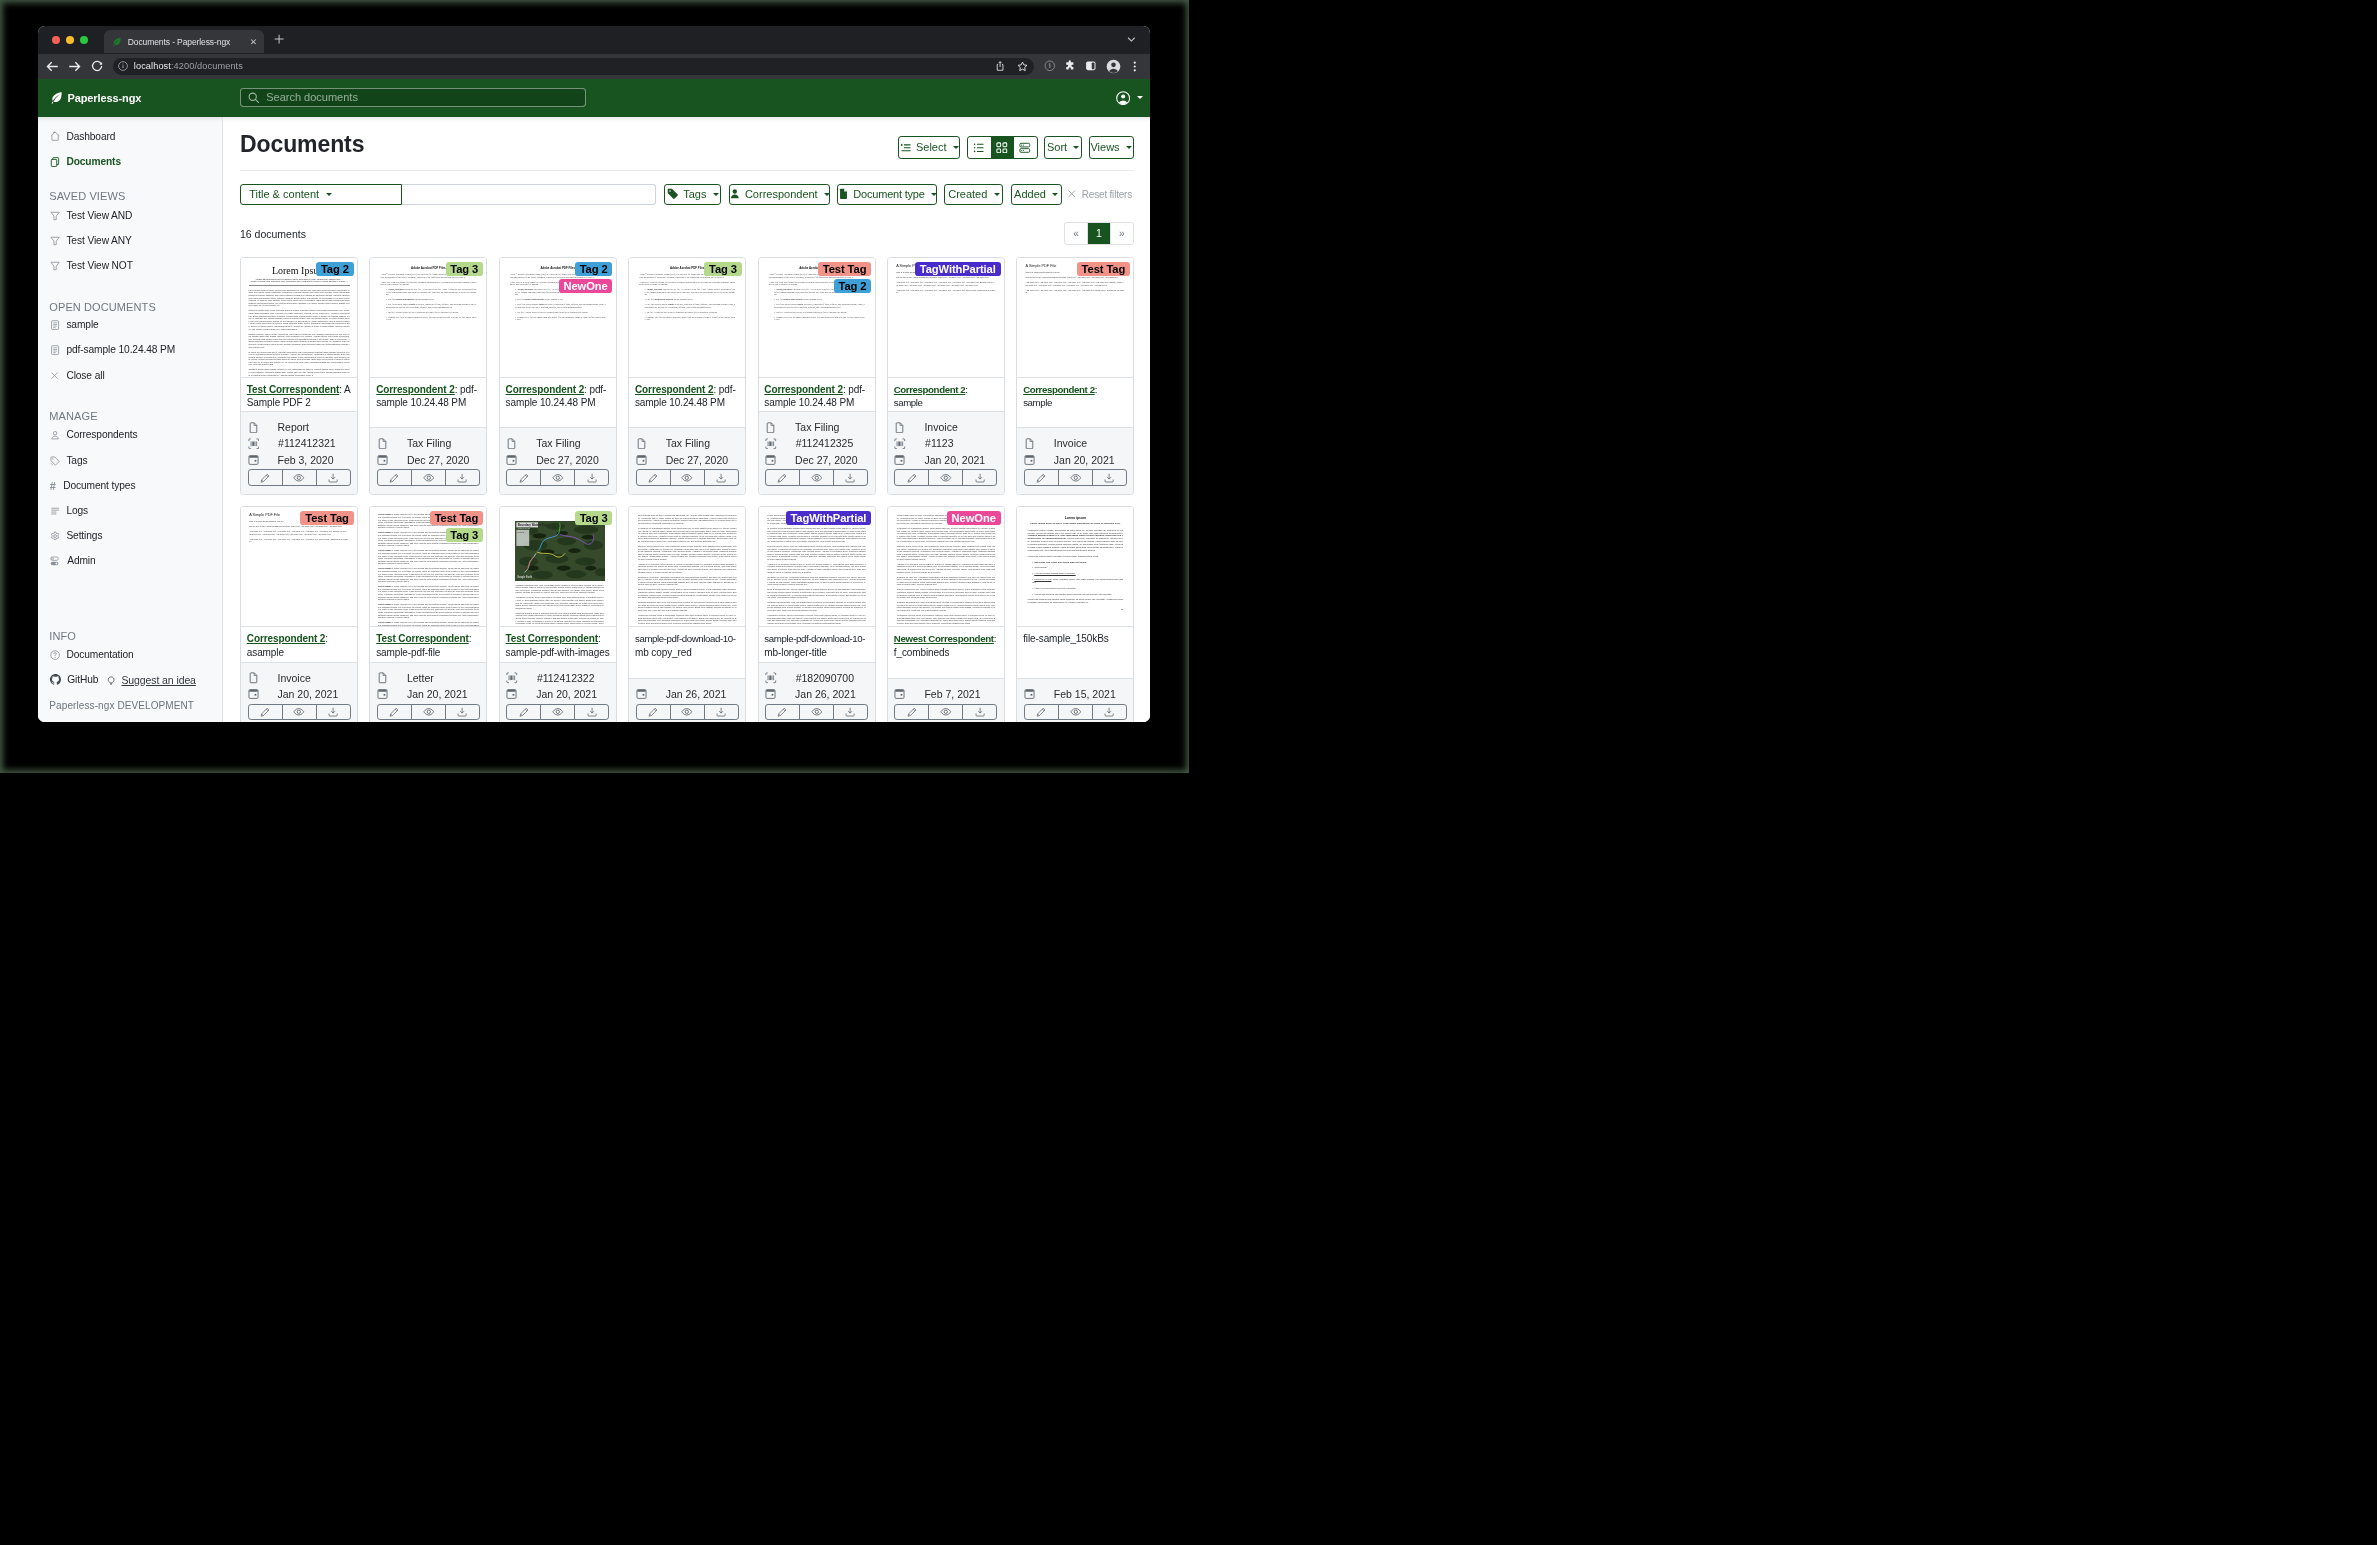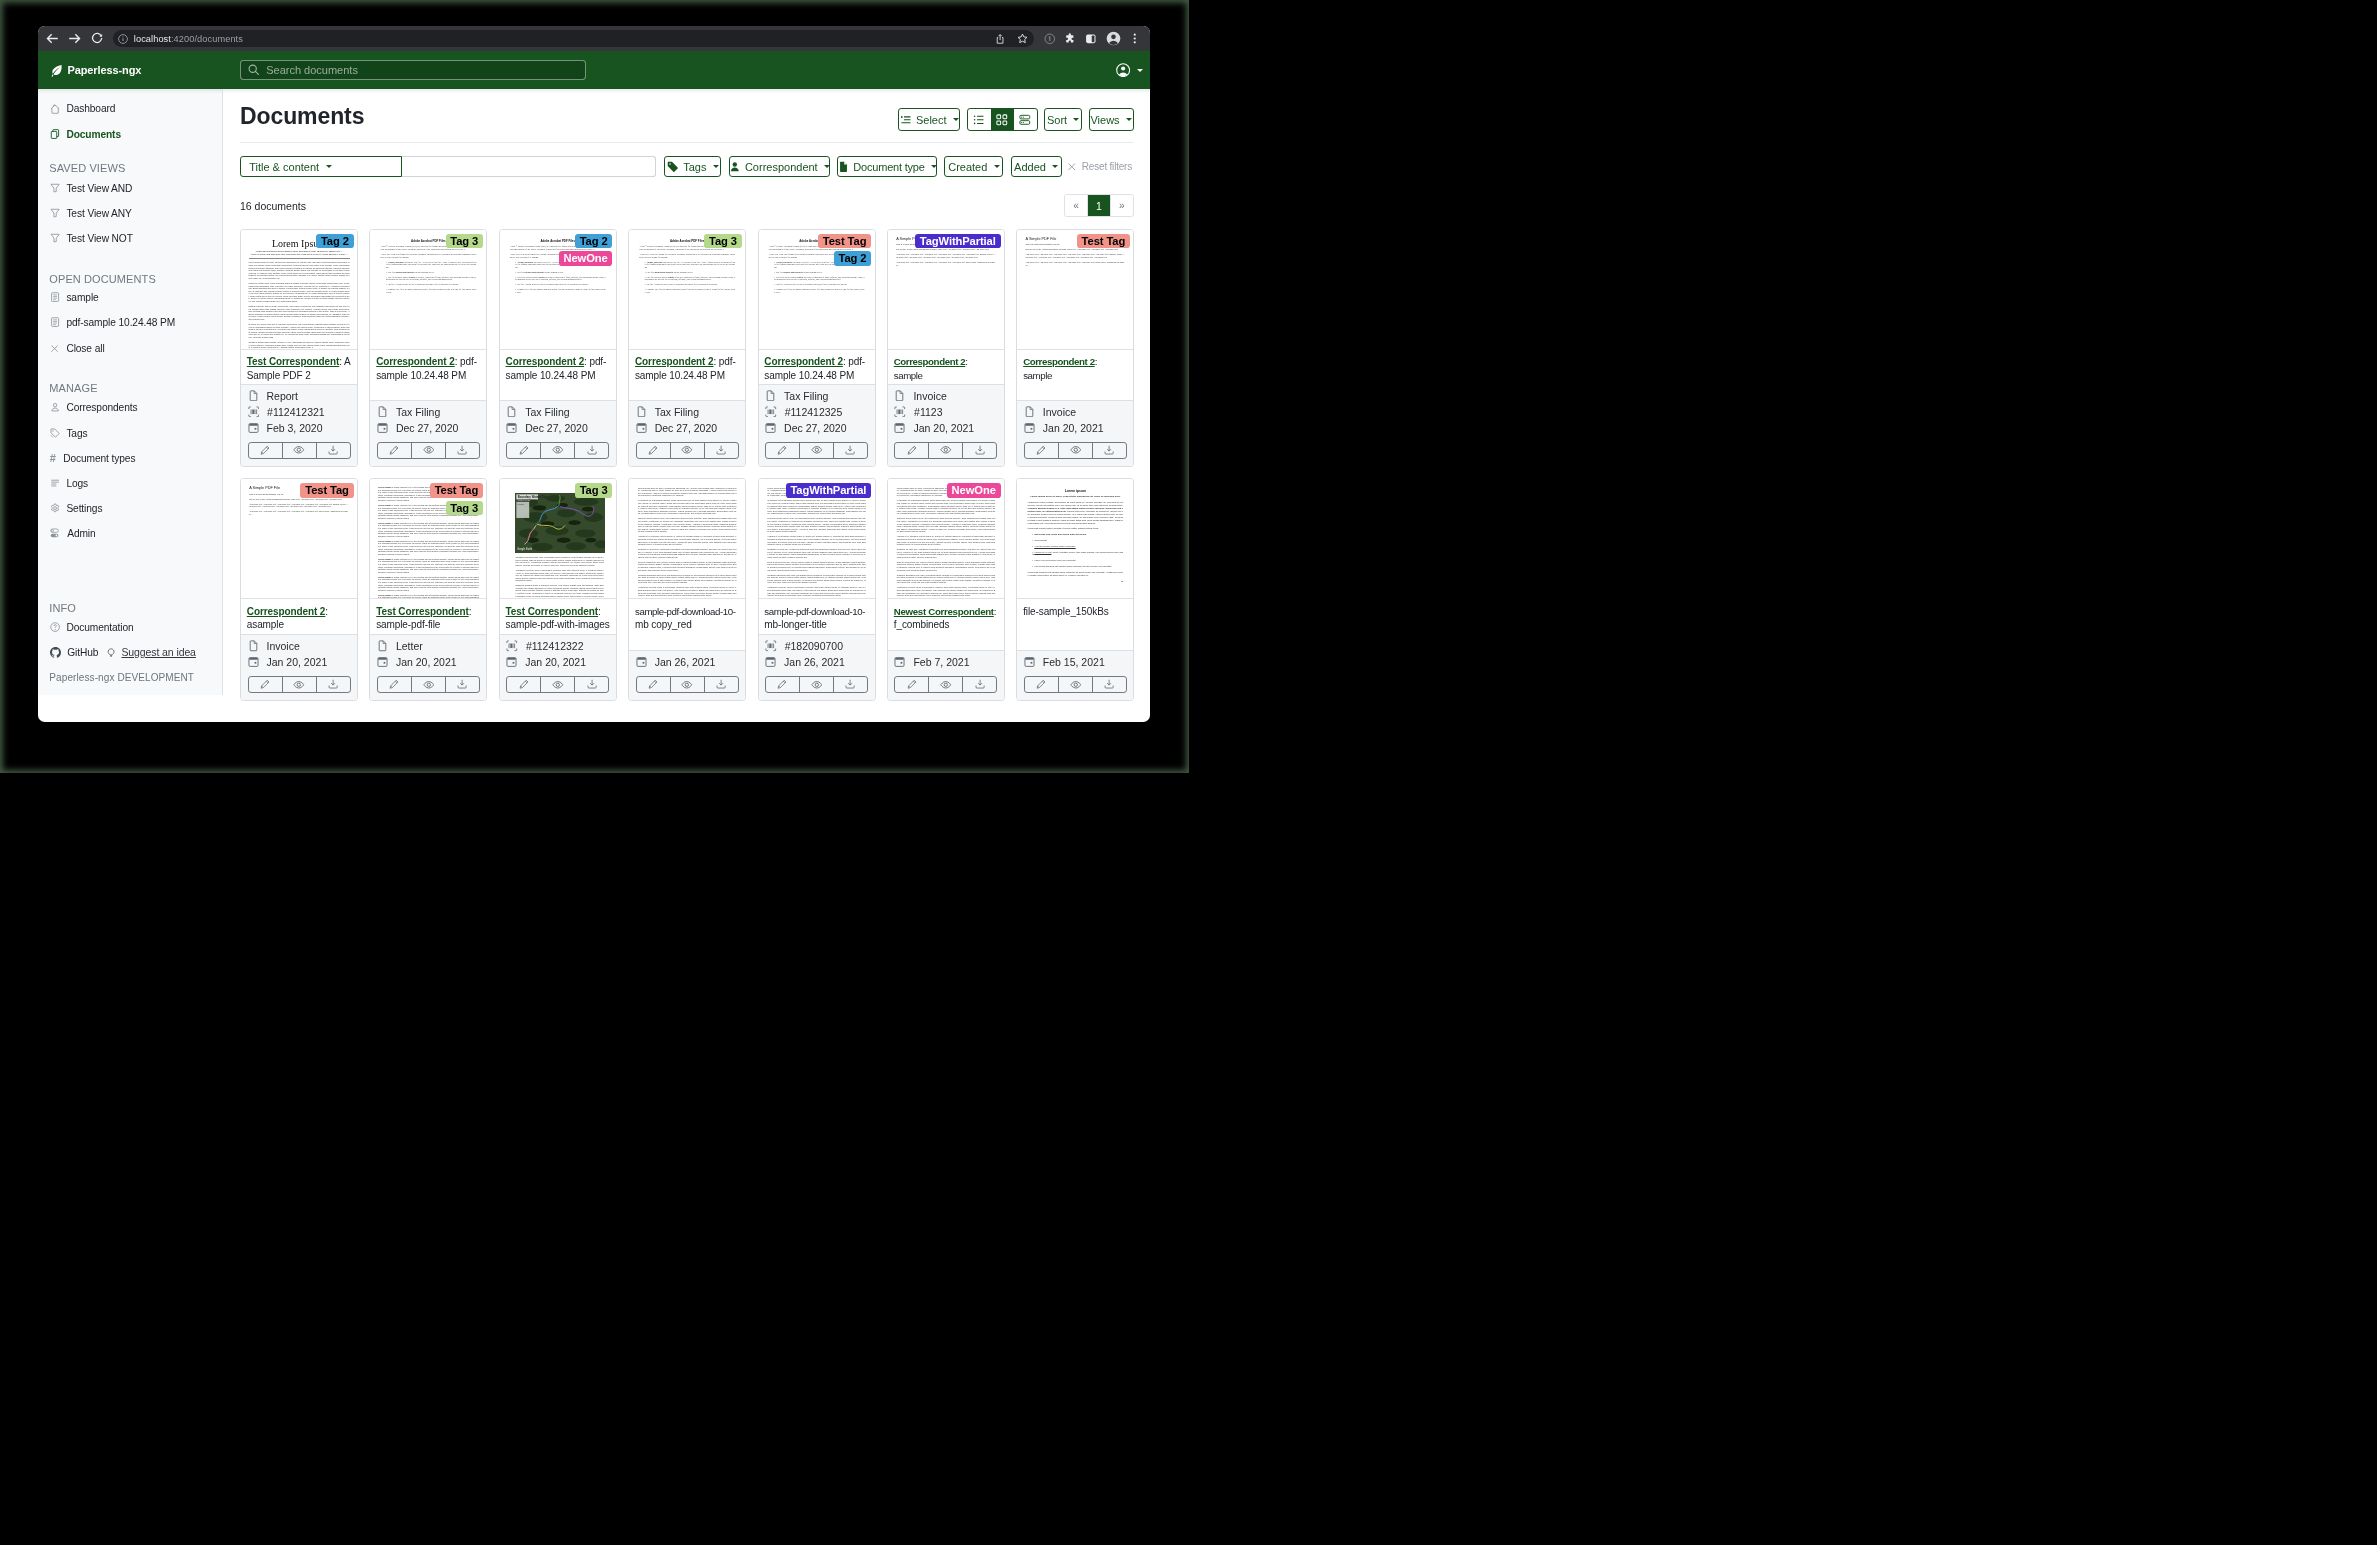--- a/index.html
+++ b/index.html
@@ -74,34 +74,53 @@
 .p-b{background:#3fa0d7}
 .p-g{background:#b5d98b}
 .p-r{background:#f29389}
 .p-i{background:#4a2ccd;color:#fff}
 .p-p{background:#ec4899;color:#fff}
 .title{flex:1;padding:5.4px 5.8px 0;font-size:10px;letter-spacing:-0.1px;line-height:13.5px;color:#21252b;overflow:hidden}
 .fit{font-size:9.7px;letter-spacing:-0.4px}
 .fit2{font-size:9.7px;letter-spacing:-0.3px}
 .title a{color:#14531c;font-weight:bold;text-decoration:underline}
 .meta{flex:none;background:#f5f6f7;border-top:0.7px solid #dcdfe3;padding:4.8px 6.5px 7.5px}
-.mrow{display:flex;align-items:flex-start;height:16.2px;gap:8px;font-size:10.5px;color:#272c30;white-space:nowrap}
+.mrow{display:flex;align-items:flex-end;height:16.2px;gap:19px;font-size:10.5px;color:#272c30;white-space:nowrap}
 .mrow svg{flex:none}
 .acts{display:flex;height:16.7px;margin-top:3.7px;border:0.7px solid #6f7a84;border-radius:3.1px;overflow:hidden}
 .acts>div{flex:1;display:flex;align-items:center;justify-content:center;color:#49525a}
 .acts>div+div{border-left:0.7px solid #6f7a84}
 
 .doc{position:absolute;inset:0;color:#1c1c1c}
 .jp{ text-align:justify;font-size:2.1px;line-height:2.6px;color:#333;margin-bottom:2.4px;word-break:break-all}
 .docpad{padding:5.4px 6.8px 0}
 .rep .jp{font-size:2.3px;line-height:2.9px;margin-bottom:2.9px}
 </style>
 </head>
 <body>
 <div class="window">
+  <div class="tabstrip">
+    <div class="dot r"></div>
+      <div class="dot y"></div>
+      <div class="dot g"></div>
+    <div class="tab">
+      <svg class="fav" viewBox="0 0 16 16">
+          <path fill="#1d7a2c" d="M14.2 1.1c.5 5.5-.9 10.8-5.2 12.2-1.7.6-3.4.2-4.6-.5 2.1-3.9 5-6.9 8.6-8.8-4 1.5-7.2 4.3-9.5 8.1-.8-1.4-.9-3.4.1-5C5.3 4.2 9.5 2 14.2 1.1z"></path>
+          <path fill="#1d7a2c" d="M4.3 13.1c-.5.7-.9 1.6-1.1 2.5l-1.3-.3c.4-1 .9-2 1.5-2.8z"></path>
+        </svg>
+      <div class="ttl">Documents - Paperless-ngx</div>
+      <div class="x">✕</div>
+    </div>
+    <svg class="newtab" viewBox="0 0 16 16">
+        <path stroke="#c3c7cb" stroke-width="1.6" d="M8 1v14M1 8h14"></path>
+      </svg>
+    <svg class="tchev" width="8.8" height="8.8" viewBox="0 0 16 16">
+        <path fill="none" stroke="#c3c7cb" stroke-width="2" d="M2 5l6 6 6-6"></path>
+      </svg>
+  </div>
   <div class="toolbar">
     <div class="navic" style="left:6.1px">
         <svg width="13" height="13" viewBox="0 0 16 16">
           <path fill="none" stroke="#e8eaed" stroke-width="1.7" d="M14.5 8H2M7 2.8L1.8 8 7 13.2"></path>
         </svg>
       </div>
     <div class="navic" style="left:28.5px">
         <svg width="13" height="13" viewBox="0 0 16 16">
           <path fill="none" stroke="#e8eaed" stroke-width="1.7" d="M1.5 8H14M9 2.8L14.2 8 9 13.2"></path>
         </svg>

